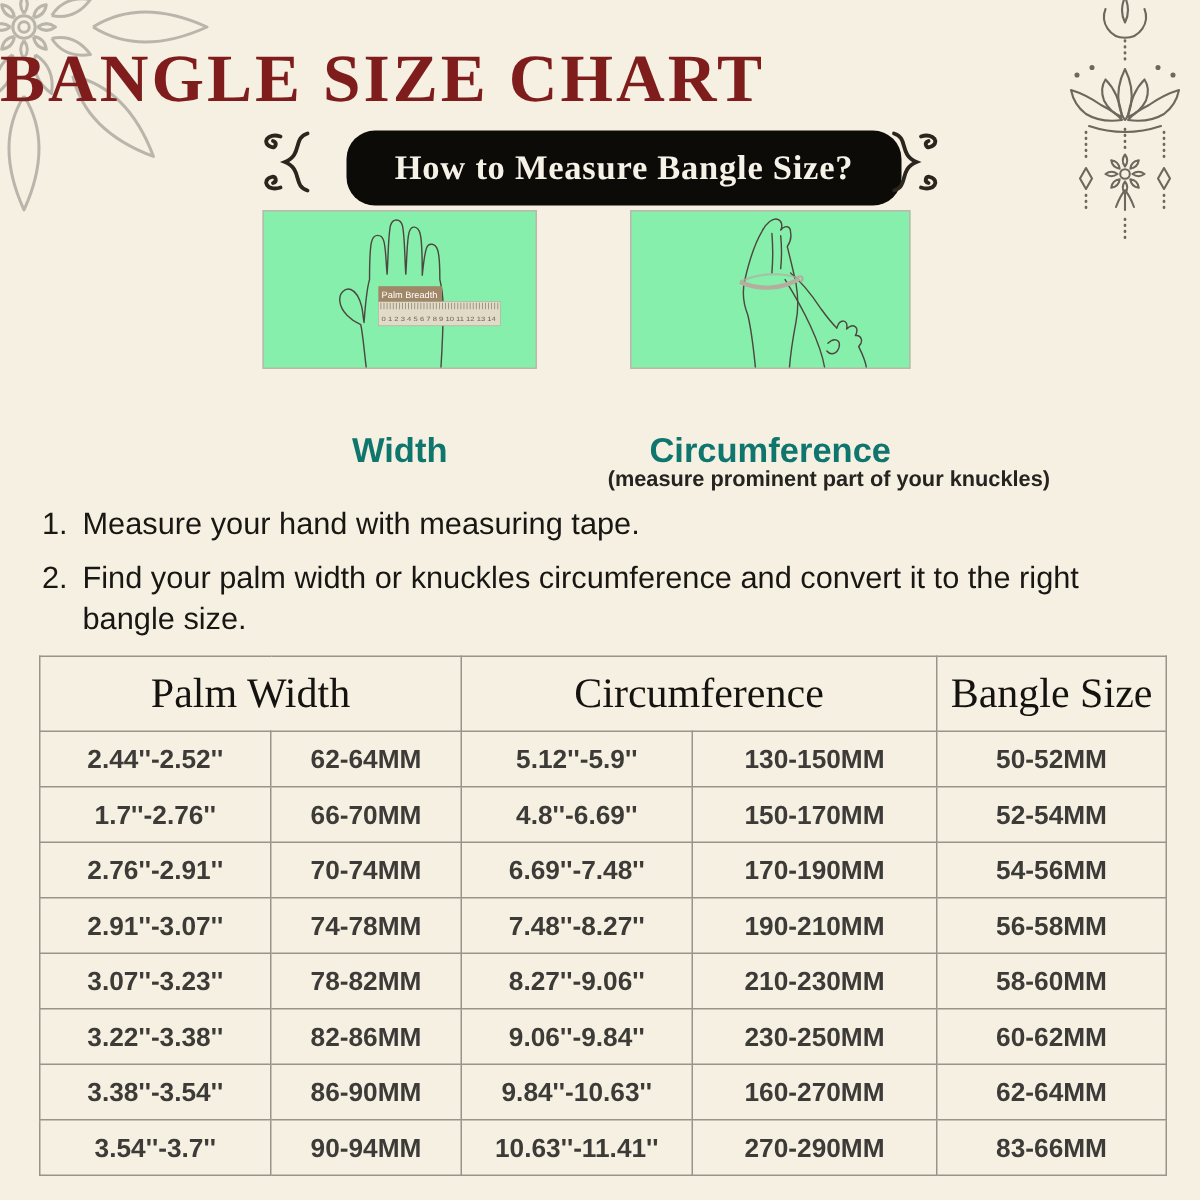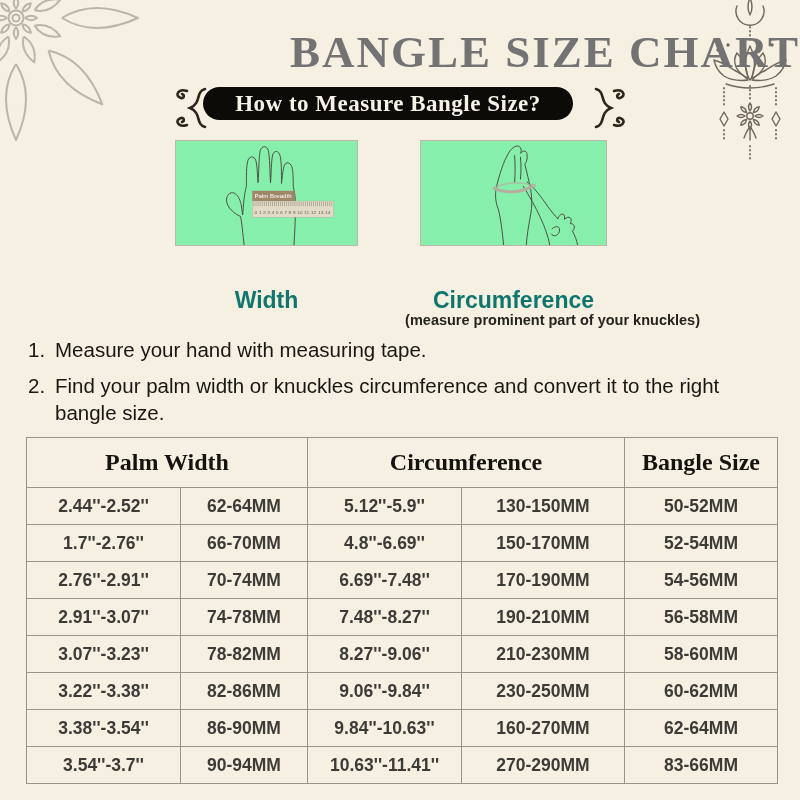--- a/index.html
+++ b/index.html
@@ -10,31 +10,31 @@
     font-family:"Liberation Sans","DejaVu Sans",sans-serif;
     overflow:hidden;
     color:#1e1b16;
   }
   
   .mandala-corner { position:absolute; left:0; top:0; width:210px; height:175px; }
   .lotus-ornament { position:absolute; left:690px; top:0; width:110px; height:170px; }
   
   .page-title {
     position:absolute; left:0; top:26px; width:100%;
-    text-align:right;
+    text-align:left;
     font-family:"Liberation Serif","DejaVu Serif",serif;
     font-weight:bold; font-size:45px; letter-spacing:2px;
-    color:#737373;
+    color:#7f1d1d;
   }
   .banner-row { position:absolute; left:0; top:84px; width:100%; height:46px; }
   .flourish { position:absolute; top:2px; width:38px; height:44px; }
   .flourish.left  { left:172px; }
   .flourish.right { left:591px; transform:scaleX(-1); }
   .banner-pill {
-    position:absolute; left:203px; top:3px; width:370px; height:33px;
+    position:absolute; left:231px; top:3px; width:370px; height:50px;
     background:#0d0b08; border-radius:19px;
     display:flex; align-items:center; justify-content:center;
     font-family:"Liberation Serif","DejaVu Serif",serif;
     font-weight:bold; font-size:23px; letter-spacing:.5px;
     color:#f6f2e8;
   }
   
   .illu-box {
     position:absolute; top:140px; height:106px;
     border:1px solid #bcb7aa; background:#86efac;
@@ -62,21 +62,21 @@
     position:absolute; left:26px; top:437px; width:751px;
     border-collapse:collapse; table-layout:fixed;
   }
   .size-table th, .size-table td {
     border:1px solid #98948a; text-align:center; vertical-align:middle;
     overflow:hidden; white-space:nowrap;
   }
   .size-table th {
     height:50px;
     font-family:"Liberation Serif","DejaVu Serif",serif;
-    font-weight:bold; font-size:24px; color:#15130f;
+    font-weight:normal; font-size:28px; color:#15130f;
   }
   .size-table td {
     height:37px; font-size:17.5px; font-weight:bold; color:#3d3b37;margin-top:16px;
   }
   col.c1 { width:154px; } col.c2 { width:127px; } col.c3 { width:154px; }
   col.c4 { width:163px; } col.c5 { width:153px; }
 </style>
 </head>
 <body>
 

